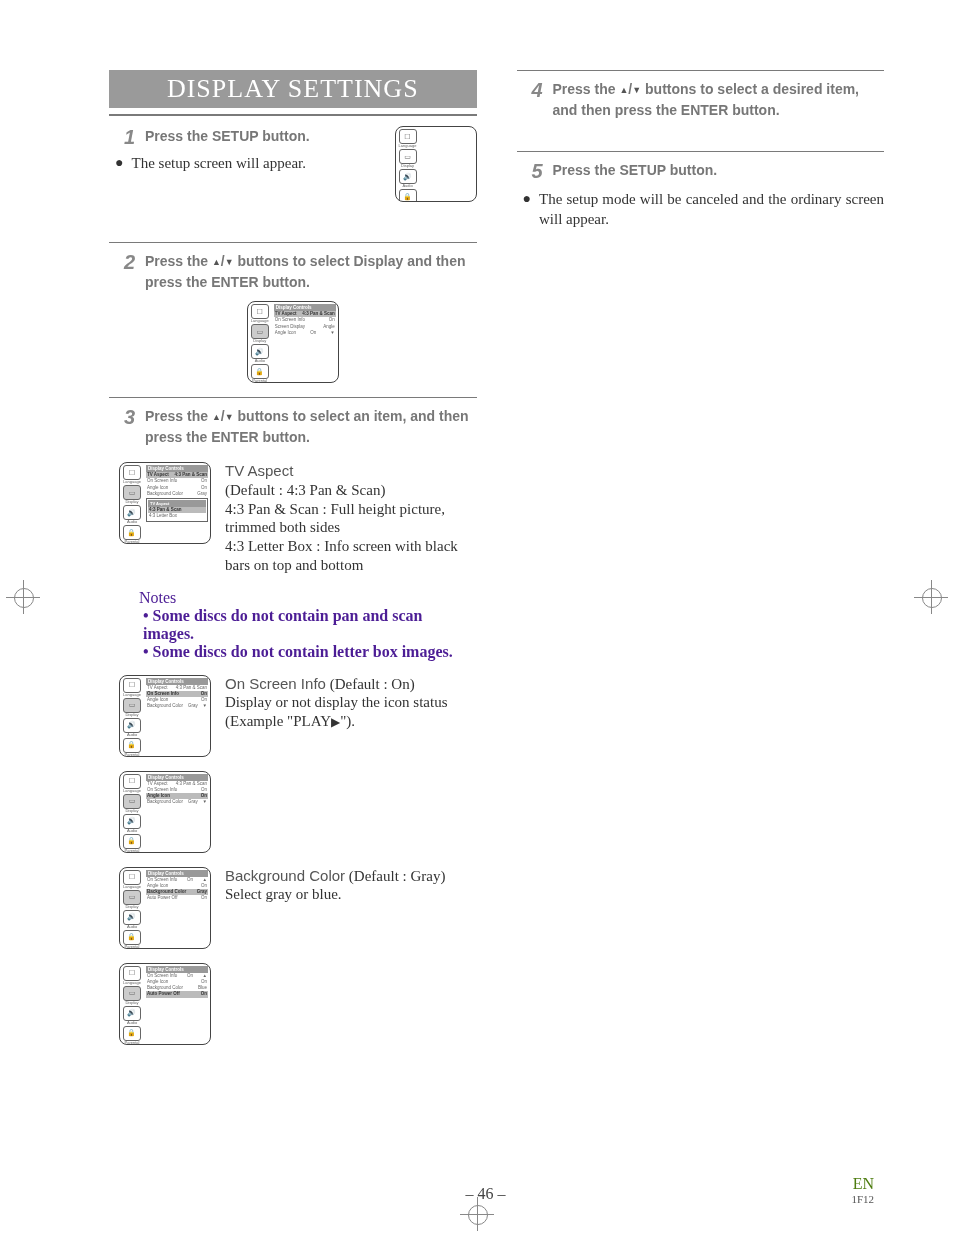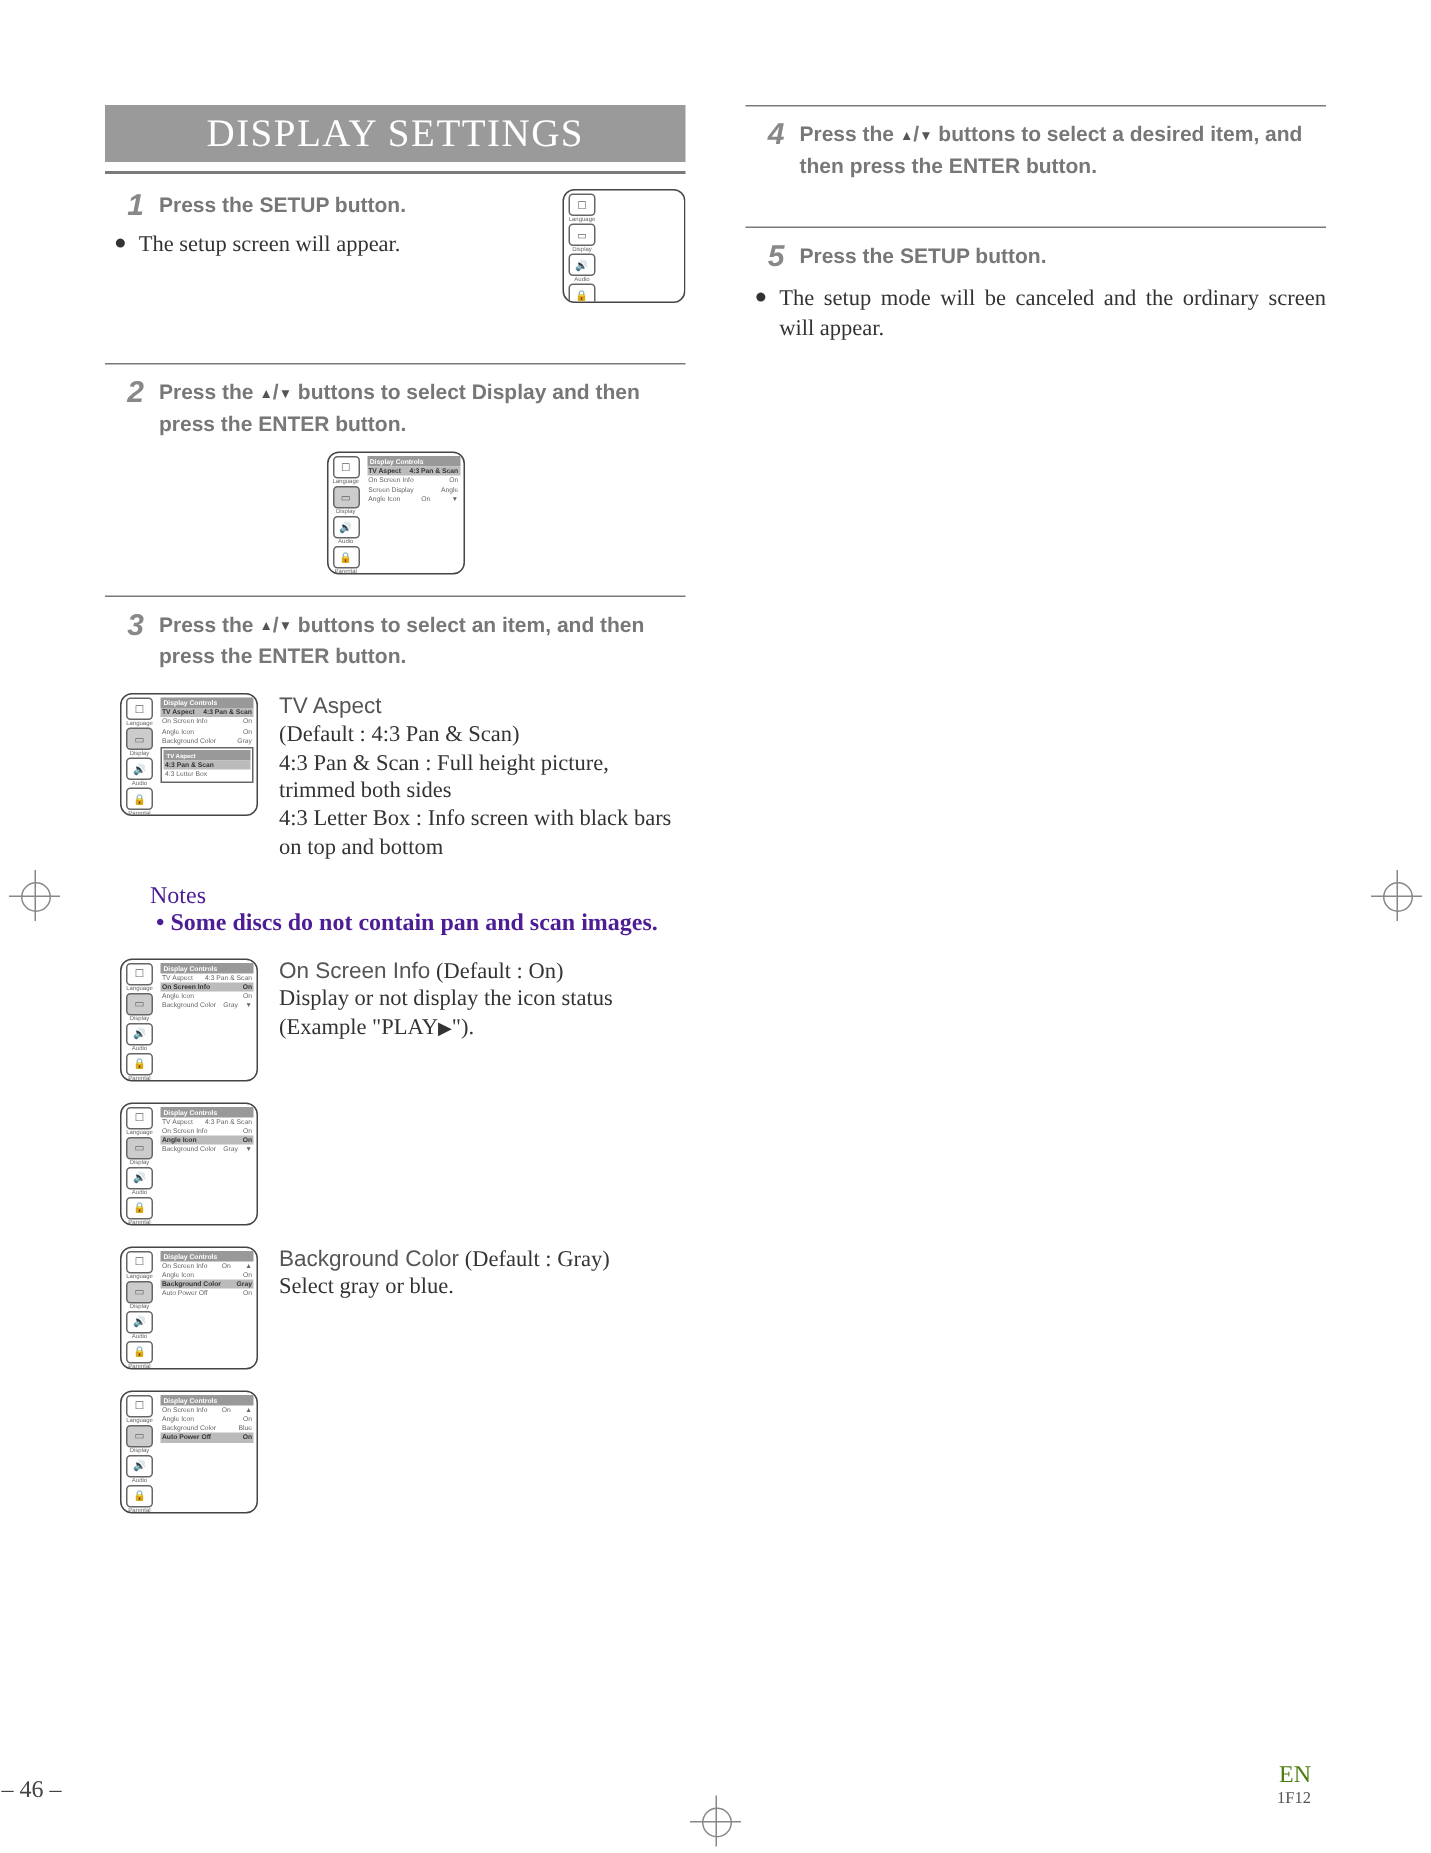--- a/index.html
+++ b/index.html
@@ -12,20 +12,21 @@
   .page {
     width: 954px;
     height: 1235px;
     position: relative;
     box-sizing: border-box;
     padding: 70px 70px 30px 70px;
   }
   .cols {
     display: flex;
     gap: 40px;
+    margin-left: 39px;
   }
   .col { flex: 1; min-width: 0; }
   .title-bar {
     background: #9a9a9a;
     color: #fff;
     font-family: "Times New Roman", serif;
     font-size: 26px;
     font-weight: normal;
     text-align: center;
     padding: 4px 0;
@@ -102,21 +103,21 @@
     display:flex; gap:14px; align-items:flex-start; margin: 14px 0;
   }
   .item-block .osd-box { flex-shrink:0; margin-left: 10px;}
   .item-text { font-family:"Times New Roman", serif; font-size:15px; color:#333; line-height:1.25; }
   .item-title { font-family: Arial, sans-serif; color:#555; font-size:15px; }
   .notes { margin: 10px 0 0 30px; font-size:16px; color:#4c1d95; }
   .notes .nline { margin-left:4px;font-weight:bold; }
   .osd-center { display:flex; justify-content:center; margin:8px 0 14px 0;}
   .float-right { float:right; margin-left:20px;}
   .footer {
-    position:absolute; bottom:32px; left:1px; right:0; text-align:left;
+    position:absolute; bottom:32px; left:17px; right:0; text-align:center;
   }
   .pagenum { font-family:"Times New Roman", serif; font-size:16px; color:#444;}
   .footer-right { position:absolute; right:80px; bottom:30px; text-align:right; font-family:"Times New Roman", serif;}
   .footer-right .lang { font-size:16px; color:#4d7c0f;}
   .footer-right .code { font-size:11px; color:#555;}
   .crossmark {
     position:absolute; width:34px; height:34px;
   }
   .crossmark::before, .crossmark::after {
     content:""; position:absolute; background:#888;
@@ -315,20 +316,21 @@
           <span class="item-title">TV Aspect</span><br>
           <span>(Default : 4:3 Pan &amp; Scan)</span><br>
           <span>4:3 Pan &amp; Scan : Full height picture, trimmed both sides</span><br>
           <span>4:3 Letter Box : Info screen with black bars on top and bottom</span>
         </div>
       </div>
 
       <div class="notes">
         <div>Notes</div>
         <div class="nline">• Some discs do not contain pan and scan images.</div>
+        <div class="nline">• Some discs do not contain letter box images.</div>
       </div>
 
       <div class="item-block">
         <div class="osd-box">
           <div class="osd-body">
             <div class="osd-side">
               <div>
                   <div class="ic">☐</div>
                   <div class="lbl">Language</div>
                 </div>

